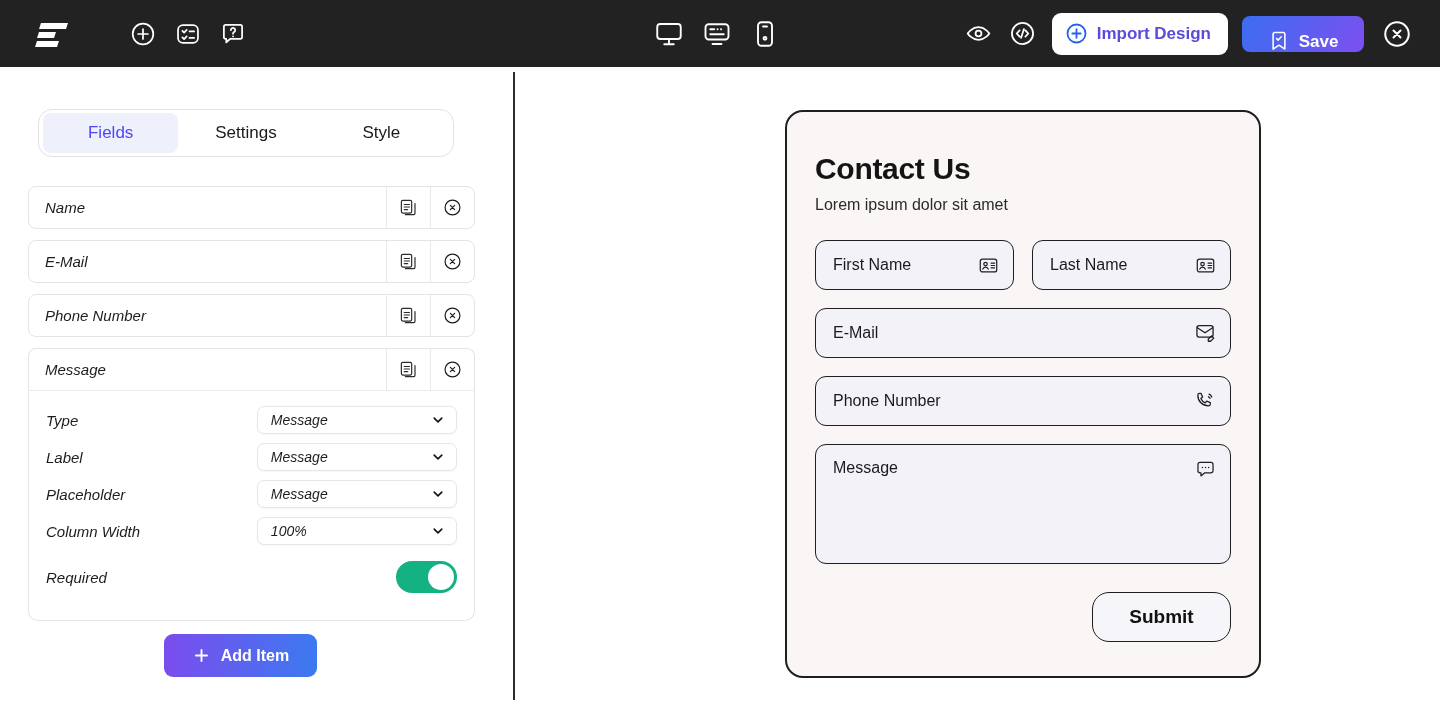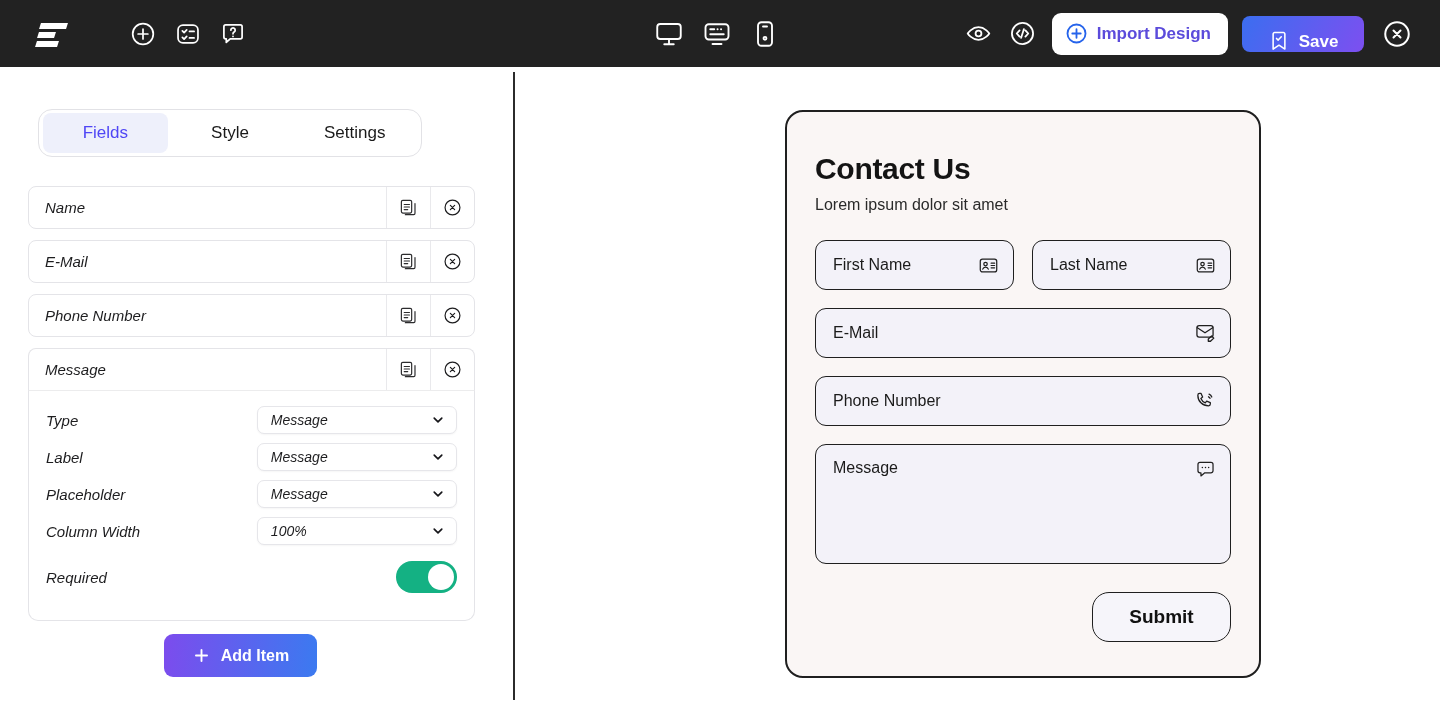--- a/index.html
+++ b/index.html
@@ -58,21 +58,21 @@
   .divider {
     position: absolute; left: 513px; top: 72px;
     width: 2px; height: 628px; background: #2b2b2b;
   }
 
   
   .left-panel { position: absolute; left: 0; top: 67px; width: 513px; height: 654px; background: #fff; }
 
   .tabs {
     position: absolute; left: 38px; top: 42px;
-    width: 384px; height: 48px;
+    width: 416px; height: 48px;
     border: 1px solid #e2e2e6; border-radius: 14px;
     display: flex; align-items: center; padding: 4px;
     background: #fff;
   }
   .tab {
     height: 40px; display: flex; align-items: center; justify-content: center;
     font-size: 17px; color: #1a1a1a; border-radius: 8px; cursor: pointer;
     flex: 1;
   }
   .tab.active { background: #eef0fb; color: #4f46f5; }
@@ -257,24 +257,24 @@
 
 <div class="divider"></div>
 
 <div class="left-panel">
 
   <div class="tabs">
     <div class="tab active">
       <span>Fields</span>
     </div>
     <div class="tab">
+      <span>Settings</span>
+    </div>
+    <div class="tab">
       <span>Style</span>
-    </div>
-    <div class="tab">
-      <span>Settings</span>
     </div>
   </div>
 
   <div class="field-list">
 
     <div class="field-row">
       <div class="fname">Name</div>
       <div class="row-btn">
         <svg width="19" height="19" viewBox="0 0 24 24" fill="none" stroke="#2c2c2e" stroke-width="1.5">
           <rect x="3" y="3" width="13" height="16" rx="1.8"></rect>

